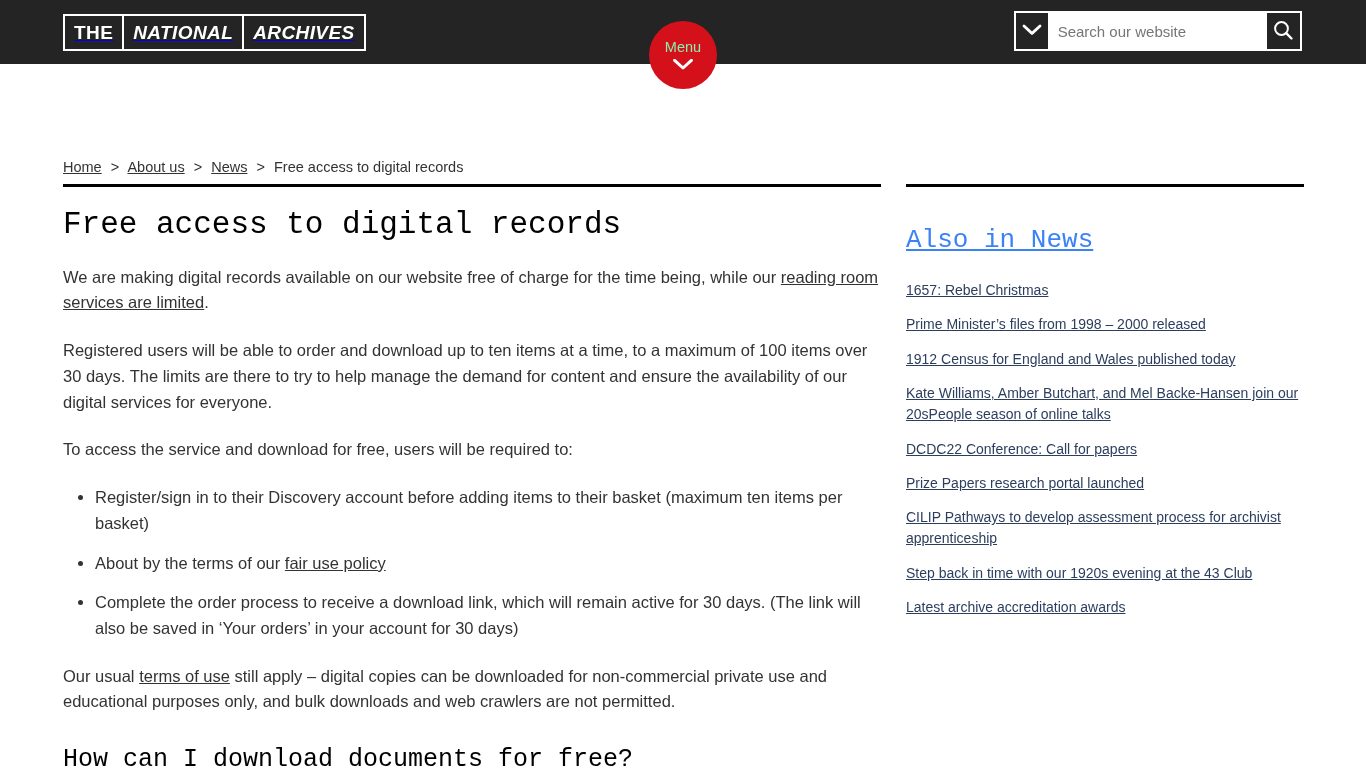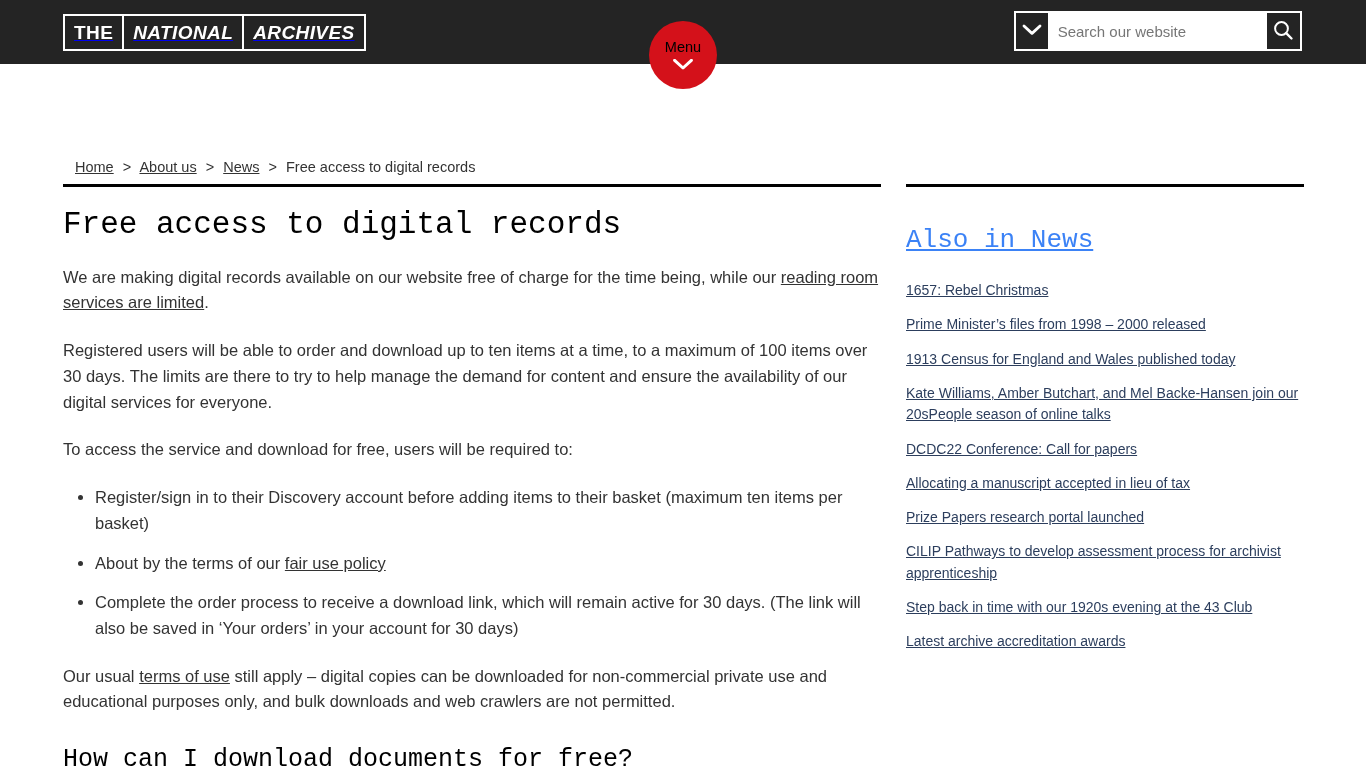--- a/index.html
+++ b/index.html
@@ -47,21 +47,21 @@
   .logo-box + .logo-box { border-left: 2px solid #ffffff; font-style: italic; }
 
   .menu-button {
     position: absolute;
     left: 649px;
     top: 21px;
     width: 68px;
     height: 68px;
     border-radius: 50%;
     background: #d4111a;
-    color: #000000;
+    color: #86efac;
     border: none;
     display: flex;
     flex-direction: column;
     align-items: center;
     justify-content: center;
     cursor: pointer;
     padding: 0;
     z-index: 5;
   }
   .menu-button .menu-label {
@@ -115,21 +115,21 @@
   }
 
   
   .page {
     position: relative;
     width: 1366px;
     background: #ffffff;
   }
   .breadcrumb {
     position: absolute;
-    left: 75px;
+    left: 63px;
     top: 95px;
     font-size: 14.5px;
     color: #333333;
     white-space: nowrap;
   }
   .breadcrumb a {
     color: #333333;
     text-decoration: underline;
   }
   .breadcrumb .sep { margin: 0 5px; color: #333333; }
@@ -300,24 +300,23 @@
     </main>
 
     <aside class="col-side">
       <hr class="rule">
 
       <h2 class="aside-title">Also in News</h2>
 
       <ul class="news-list">
         <li><a href="#">1657: Rebel Christmas</a></li>
         <li><a href="#">Prime Minister’s files from 1998 – 2000 released</a></li>
-        <li><a href="#">1913 Census for England and Wales published today</a></li>
+        <li><a href="#">1912 Census for England and Wales published today</a></li>
         <li><a href="#">Kate Williams, Amber Butchart, and Mel Backe-Hansen join our 20sPeople season of online talks</a></li>
         <li><a href="#">DCDC22 Conference: Call for papers</a></li>
-        <li><a href="#">Allocating a manuscript accepted in lieu of tax</a></li>
         <li><a href="#">Prize Papers research portal launched</a></li>
         <li><a href="#">CILIP Pathways to develop assessment process for archivist apprenticeship</a></li>
         <li><a href="#">Step back in time with our 1920s evening at the 43 Club</a></li>
         <li><a href="#">Latest archive accreditation awards</a></li>
 
       </ul>
     </aside>
 
   </div>
 </div>

